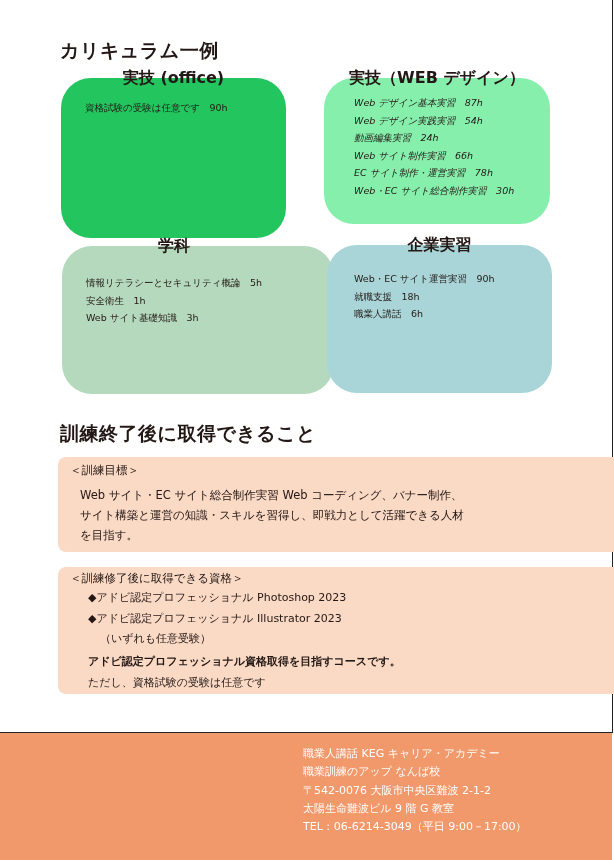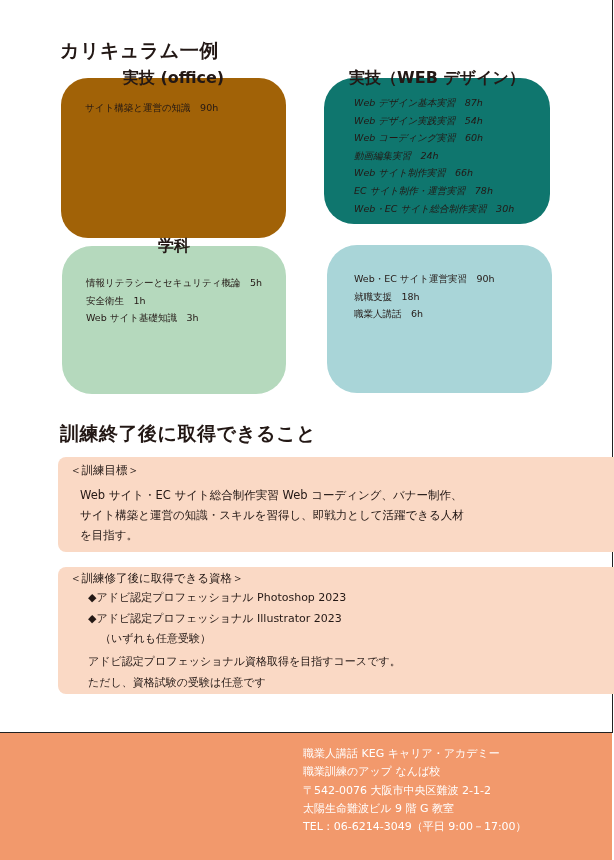--- a/index.html
+++ b/index.html
@@ -37,50 +37,50 @@
   .footer ul { list-style: none; margin: 0; padding: 0; position: absolute; left: 303px; top: 12px; }
   .footer li { color: #fff; font-size: 11px; line-height: 18.3px; white-space: nowrap; }
 </style>
 </head>
 <body>
 
 <div class="page">
 
   <h2 class="h-main" style="top:38px;text-align:center;">カリキュラム一例</h2>
 
-  <div class="box" style="left:61px; top:78px; width:225px; height:160px; background:#a16207;border-radius:27px;">
+  <div class="box" style="left:61px; top:78px; width:225px; height:160px; background:#22c55e;">
     <div class="box-title" style="left:0; width:225px; top:-10px;">実技 (office)</div>
     <ul style="left:24px; top:21px;">
-      <li>サイト構築と運営の知識　90h</li>
+      <li>資格試験の受験は任意です　90h</li>
     </ul>
   </div>
 
-  <div class="box" style="left:324px; top:78px; width:226px; height:146px; background:#0f766e;">
+  <div class="box" style="left:324px; top:78px; width:226px; height:146px; background:#86efac;">
     <div class="box-title" style="left:0; width:226px; top:-10px;">実技（WEB デザイン）</div>
     <ul style="left:30px; top:16px;font-style:italic;">
       <li>Web デザイン基本実習　87h</li>
       <li>Web デザイン実践実習　54h</li>
-      <li>Web コーディング実習　60h</li>
       <li>動画編集実習　24h</li>
       <li>Web サイト制作実習　66h</li>
       <li>EC サイト制作・運営実習　78h</li>
       <li>Web・EC サイト総合制作実習　30h</li>
     </ul>
   </div>
 
-  <div class="box" style="left:62px; top:246px; width:224px; height:148px; background:#b5d9bd;">
+  <div class="box" style="left:62px; top:246px; width:224px; height:148px; background:#b5d9bd;padding-left:48px;">
     <div class="box-title" style="left:0; width:224px; top:-10px;">学科</div>
     <ul style="left:24px; top:28px;">
       <li>情報リテラシーとセキュリティ概論　5h</li>
       <li>安全衛生　1h</li>
       <li>Web サイト基礎知識　3h</li>
     </ul>
   </div>
 
   <div class="box" style="left:327px; top:245px; width:225px; height:148px; background:#a9d5d8;">
+    <div class="box-title" style="left:0; width:225px; top:-10px;">企業実習</div>
     <ul style="left:27px; top:25px;">
       <li>Web・EC サイト運営実習　90h</li>
       <li>就職支援　18h</li>
       <li>職業人講話　6h</li>
     </ul>
   </div>
 
   <h2 class="h-main" style="top:421px;">訓練終了後に取得できること</h2>
 
   <div class="panel" style="top:457px; height:95px;">
@@ -93,21 +93,21 @@
   </div>
 
   <div class="panel" style="top:567px; height:127px;">
     <div class="ph" style="top:4px;">＜訓練修了後に取得できる資格＞</div>
     <div style="position:absolute; left:30px; top:21px;">
       <p style="font-size:11px; line-height:20.6px;">◆アドビ認定プロフェッショナル Photoshop 2023</p>
       <p style="font-size:11px; line-height:20.6px;">◆アドビ認定プロフェッショナル Illustrator 2023</p>
       <p style="font-size:11px; line-height:20.6px; padding-left:12px;">（いずれも任意受験）</p>
     </div>
     <div style="position:absolute; left:30px; top:84px;">
-      <p style="font-size:11px; line-height:21px;">アドビ認定プロフェッショナル資格取得を目指すコースです。</p>
+      <p style="font-size:11px; line-height:21px;font-weight:bold;">アドビ認定プロフェッショナル資格取得を目指すコースです。</p>
       <p style="font-size:11px; line-height:21px;">ただし、資格試験の受験は任意です</p>
     </div>
   </div>
 </div>
 
 <div class="footer">
   <ul>
     <li>職業人講話 KEG キャリア・アカデミー</li>
     <li>職業訓練のアップ なんば校</li>
     <li>〒542-0076 大阪市中央区難波 2-1-2</li>

